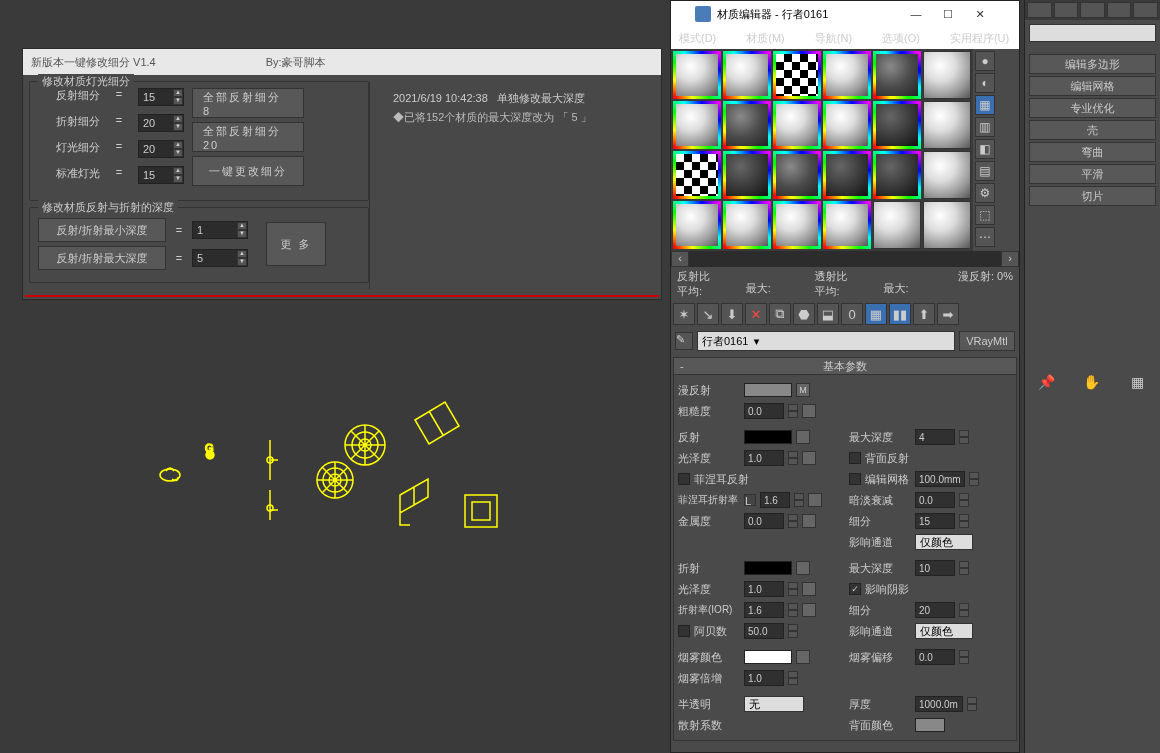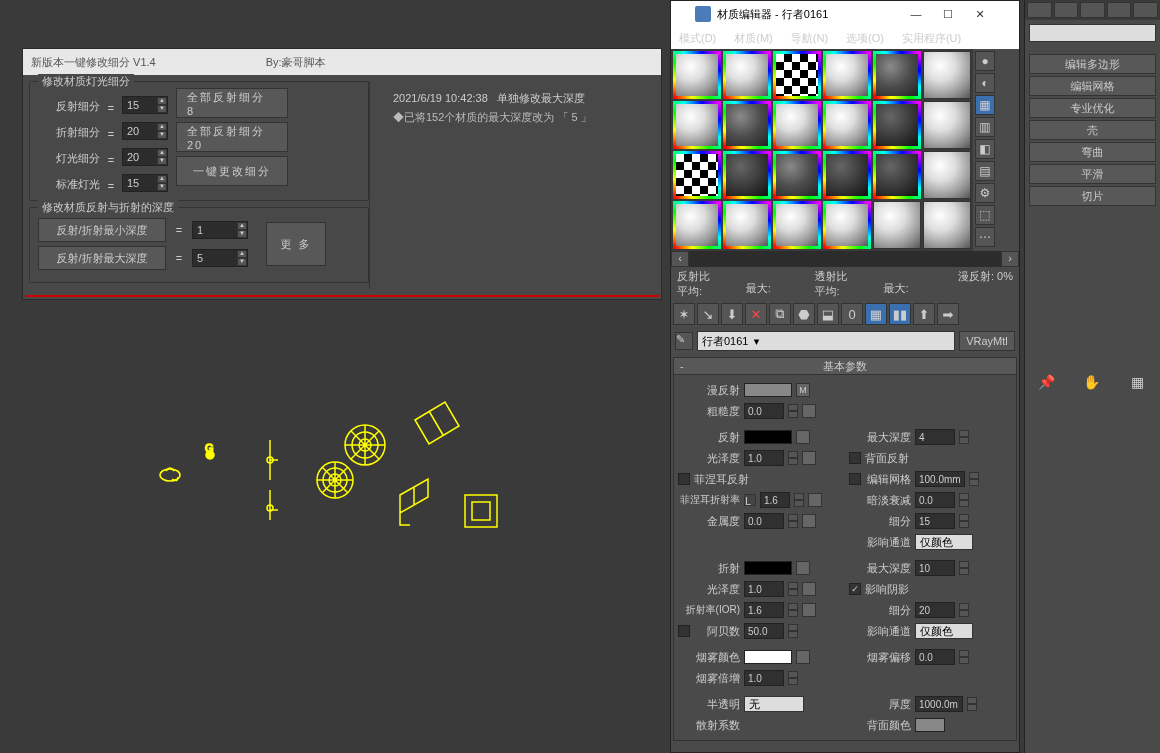--- a/index.html
+++ b/index.html
@@ -6,21 +6,21 @@
 body{background:#3a3a3a;width:1160px;height:753px;overflow:hidden;position:relative}
 .viewport{position:absolute;left:0;top:0;width:660px;height:753px;background:#3a3a3a}
 .script-panel{position:absolute;left:22px;top:48px;width:640px;background:#484848;border:1px solid #2a2a2a}
 .sp-header{height:26px;background:#e8e8e8;display:flex;align-items:center;padding:0 8px;color:#333}
 .sp-header span{color:#555}
 .sp-by{margin-left:110px}
 .sp-body{display:flex;padding:6px}
 .sp-left{width:340px}
 .group{border:1px solid #333;border-radius:2px;padding:6px 8px 8px;margin-bottom:6px;position:relative}
 .group-title{position:absolute;top:-8px;left:8px;background:#484848;padding:0 4px;font-size:11px}
-.row{display:flex;align-items:flex-end;height:26px;gap:4px}
+.row{display:flex;align-items:flex-start;height:26px;gap:12px}
 .row-label{width:62px;text-align:right}
 .eq{width:14px;text-align:center}
 .spin{display:flex;align-items:center;background:#2c2c2c;border:1px solid #222;height:18px}
 .spin input{background:transparent;border:none;width:34px;padding:0 4px;color:#ccc;font-size:11px}
 .spin-long input{width:44px}
 .spin-btns{width:10px;display:flex;flex-direction:column}
 .spin-btns div{height:8px;background:#555;border:1px solid #333;font-size:6px;text-align:center;line-height:5px;cursor:pointer}
 .btn{background:#585858;border:1px solid #333;height:30px;display:flex;align-items:center;justify-content:center;cursor:pointer;padding:0 10px;letter-spacing:2px}
 .btn-col{display:flex;flex-direction:column;gap:4px;margin-left:8px}
 .btn-col .btn{width:112px}
@@ -32,21 +32,21 @@
 .redline{height:2px;background:#c00;margin:0 2px 2px}
 
 .shapes{position:absolute;left:160px;top:400px;width:400px;height:200px}
 .shapes svg{overflow:visible}
 
 .mat-win{position:absolute;left:670px;top:0;width:350px;height:753px;background:#4a4a4a;border:1px solid #222}
 .mat-title{height:26px;background:#fff;display:flex;align-items:center;padding:0 24px;color:#000;gap:6px}
 .mat-title-icon{width:16px;height:16px;background:#4a7db8;border-radius:2px}
 .mat-title-btns{margin-left:auto;display:flex;gap:2px}
 .mat-title-btns div{width:30px;height:20px;display:flex;align-items:center;justify-content:center;color:#333;cursor:pointer}
-.mat-menu{height:22px;background:#fff;display:flex;align-items:center;padding:0 8px;gap:18px;color:#000}
+.mat-menu{height:22px;background:#fff;display:flex;align-items:center;padding:0 8px;gap:30px;color:#000}
 .mat-menu span{cursor:pointer}
 .swatch-area{display:flex}
 .swatch-grid{display:grid;grid-template-columns:repeat(6,48px);grid-auto-rows:48px;gap:2px;padding:2px;background:#3a3a3a}
 .swatch{background:radial-gradient(circle at 35% 30%,#fff,#ddd 35%,#999 70%,#555);border:3px solid;border-image:linear-gradient(45deg,#f00,#ff0,#0f0,#0ff,#00f,#f0f) 1;position:relative;cursor:pointer}
 .swatch.plain{border:1px solid #333;border-image:none}
 .swatch.checker{background:repeating-conic-gradient(#000 0 25%,#fff 0 50%) 0 0/16px 16px}
 .swatch.dark{background:radial-gradient(circle at 35% 30%,#666,#333 60%,#111)}
 .swatch.bump{background:radial-gradient(circle at 35% 30%,#888,#555 50%,#333);filter:contrast(1.2)}
 .side-tools{width:22px;background:#4a4a4a;display:flex;flex-direction:column;gap:2px;padding:2px}
 .tool{width:20px;height:20px;background:#555;border:1px solid #333;display:flex;align-items:center;justify-content:center;cursor:pointer;font-size:12px}
@@ -62,21 +62,21 @@
 .name-row{display:flex;align-items:center;padding:4px;gap:4px}
 .name-row .dropper{width:18px;height:18px;background:#555;border:1px solid #333;cursor:pointer}
 .combo{flex:1;height:20px;background:#ddd;border:1px solid #333;display:flex;align-items:center;padding:0 4px;color:#000}
 .combo-arrow{width:16px;text-align:center;color:#000;cursor:pointer}
 .type-btn{width:56px;height:20px;background:#585858;border:1px solid #333;display:flex;align-items:center;justify-content:center;cursor:pointer}
 .rollout{margin:2px}
 .rollout-head{height:18px;background:#585858;border:1px solid #333;display:flex;align-items:center;justify-content:center;position:relative;font-size:11px}
 .rollout-head .minus{position:absolute;left:6px}
 .rollout-body{background:#4a4a4a;border:1px solid #333;border-top:none;padding:4px}
 .prow{display:flex;align-items:center;height:20px;gap:4px;margin:1px 0}
-.plabel{text-align:right;font-size:11px}
+.plabel{font-size:11px}
 .plabel-w{width:62px}
 .plabel-wr{width:62px}
 .swatch-sm{width:48px;height:14px;background:#888;border:1px solid #222;cursor:pointer}
 .map-btn{width:14px;height:14px;background:#666;border:1px solid #333;cursor:pointer;font-size:9px;text-align:center;line-height:12px}
 .num{width:40px;height:16px;background:#303030;border:1px solid #222;display:flex;align-items:center}
 .num input{width:100%;background:transparent;border:none;color:#ccc;font-size:10px;padding:0 3px}
 .num-sp{width:10px;display:flex;flex-direction:column}
 .num-sp div{height:7px;background:#555;border:1px solid #333;cursor:pointer}
 .chk{width:12px;height:12px;border:1px solid #222;background:#333;cursor:pointer;display:inline-flex;align-items:center;justify-content:center;font-size:9px}
 .chk.on::after{content:"✓";color:#ccc}

